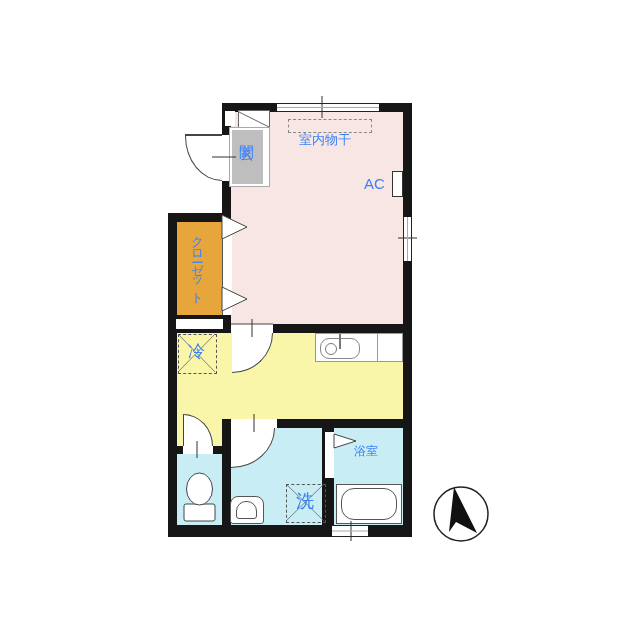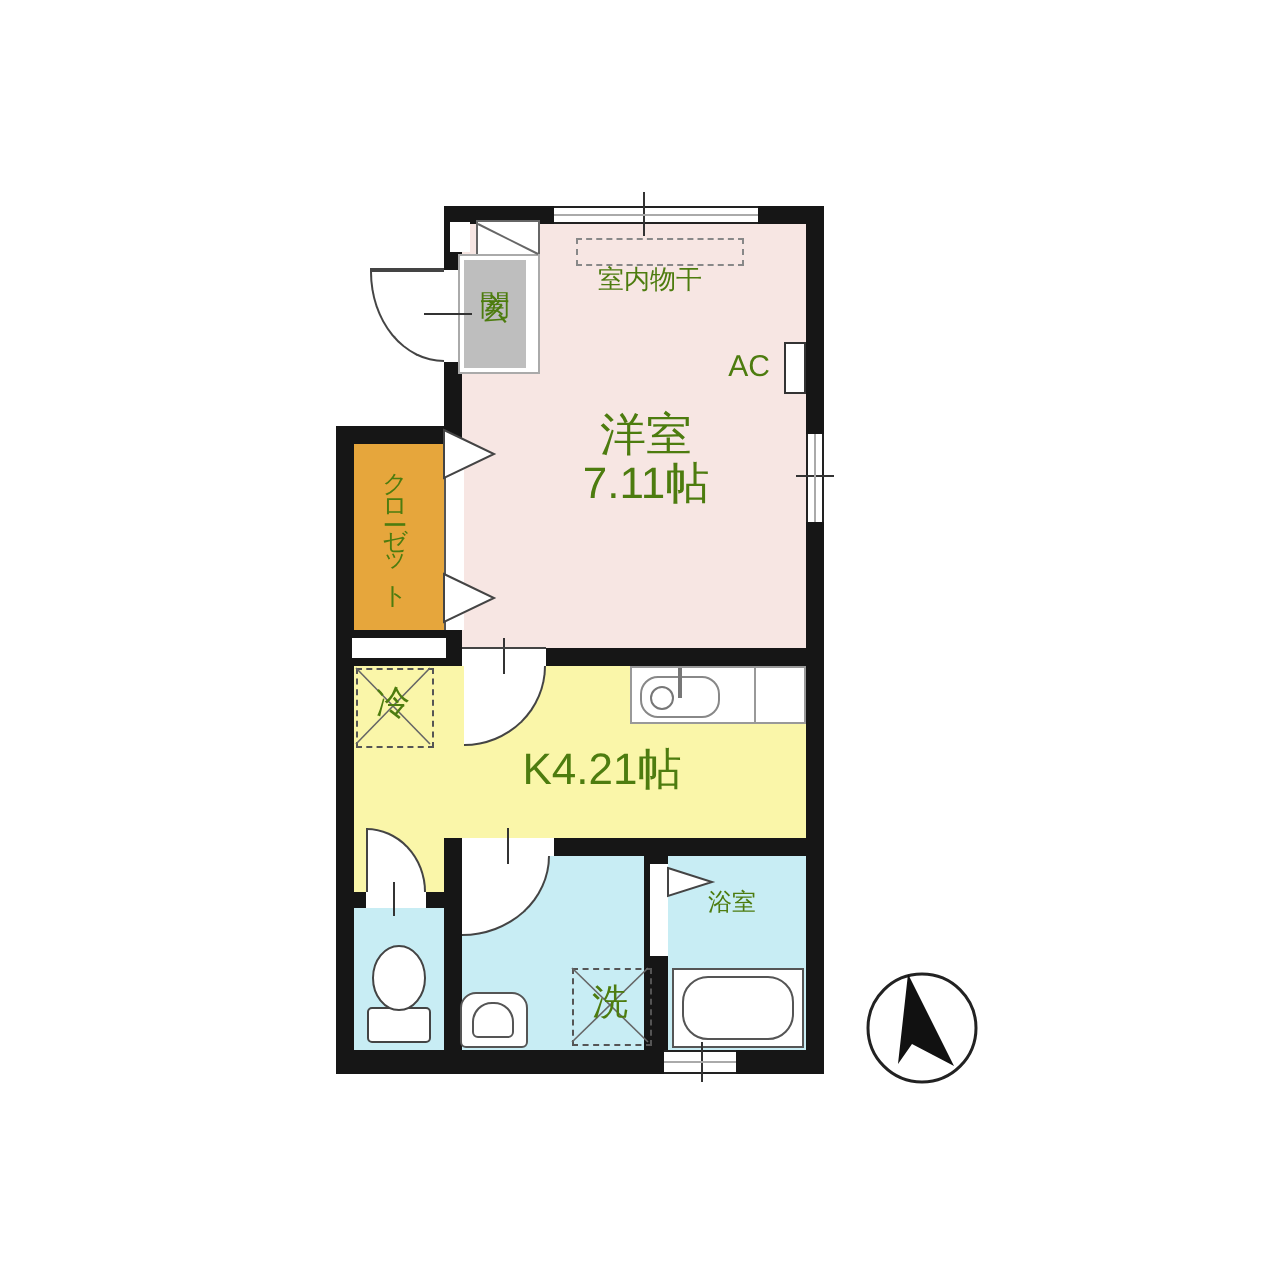--- a/index.html
+++ b/index.html
@@ -4,21 +4,21 @@
 <style>
   html,body{margin:0;padding:0;background:#ffffff;}
   #stage{position:relative;width:640px;height:640px;background:#ffffff;overflow:hidden;
          font-family:"Liberation Sans","DejaVu Sans",sans-serif;}
   .wall{position:absolute;background:#161616;}
   .fill{position:absolute;}
   .winslot{position:absolute;background:#ffffff;}
   .winslot.h{border-top:1px solid #222;border-bottom:1px solid #222;}
   .winslot.v{border-left:1px solid #222;border-right:1px solid #222;}
   .opening{position:absolute;background:#ffffff;}
-  .lbl{position:absolute;color:#4d7c0f;line-height:1;white-space:nowrap;}
+  .lbl{position:absolute;color:#3b82f6;line-height:1;white-space:nowrap;}
   .center{text-align:center;}
   .vtext{writing-mode:vertical-rl;}
   .dashedbox{position:absolute;border:1px dashed #555;background:transparent;}
   .arc{position:absolute;background:#ffffff;}
   svg{position:absolute;left:0;top:0;}
 </style>
 </head>
 <body>
 
 <div id="stage">
@@ -125,24 +125,21 @@
     <rect x="184" y="504" width="31" height="17" rx="2" fill="#ffffff" stroke="#444" stroke-width="1"></rect>
     <ellipse cx="199.5" cy="489" rx="13" ry="16" fill="#ffffff" stroke="#444" stroke-width="1"></ellipse>
 
     <line x1="340" y1="334" x2="340" y2="349" stroke="#777" stroke-width="2"></line>
     <circle cx="331" cy="349" r="5.5" fill="#ffffff" stroke="#777" stroke-width="1"></circle>
 
     <circle cx="461" cy="514" r="27" fill="#ffffff" stroke="#222" stroke-width="1.5"></circle>
     <path d="M454,487 L477,533 L456,522 L449,532 Z" fill="#111"></path>
   </svg>
 
-  <div class="lbl center" style="left:270px;top:206px;width:106px;font-size:23px;">洋室</div>
-  <div class="lbl center" style="left:270px;top:231px;width:106px;font-size:22px;">7.11帖</div>
 
-  <div class="lbl center" style="left:245px;top:374px;width:112px;font-size:22px;">K4.21帖</div>
 
   <div class="lbl center" style="left:340px;top:445px;width:52px;font-size:12px;">浴室</div>
 
   <div class="lbl vtext" style="left:191px;top:227px;height:86px;font-size:12.5px;">クローゼット</div>
 
   <div class="lbl vtext" style="left:239px;top:134px;height:48px;font-size:14.5px;">玄関</div>
 
   <div class="lbl center" style="left:285px;top:133px;width:80px;font-size:13px;">室内物干</div>
 
   <div class="lbl" style="left:358px;top:176px;width:33px;font-size:15px;text-align:center;">AC</div>

